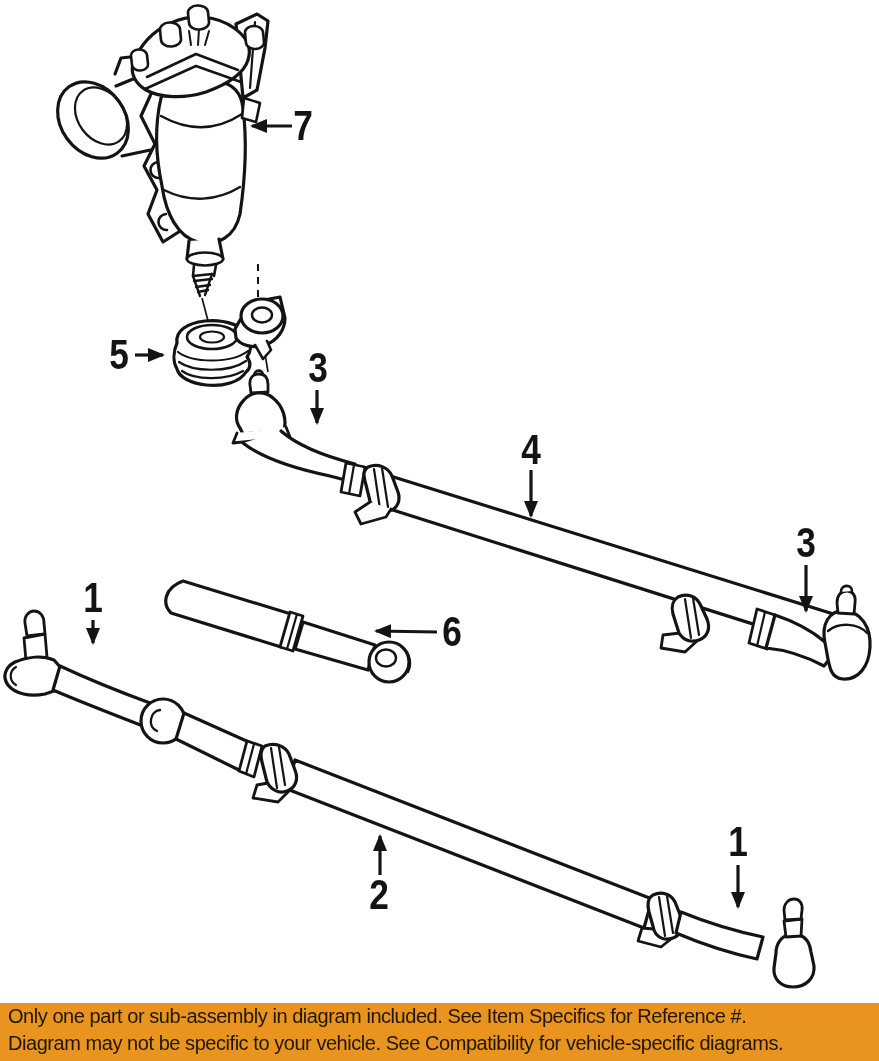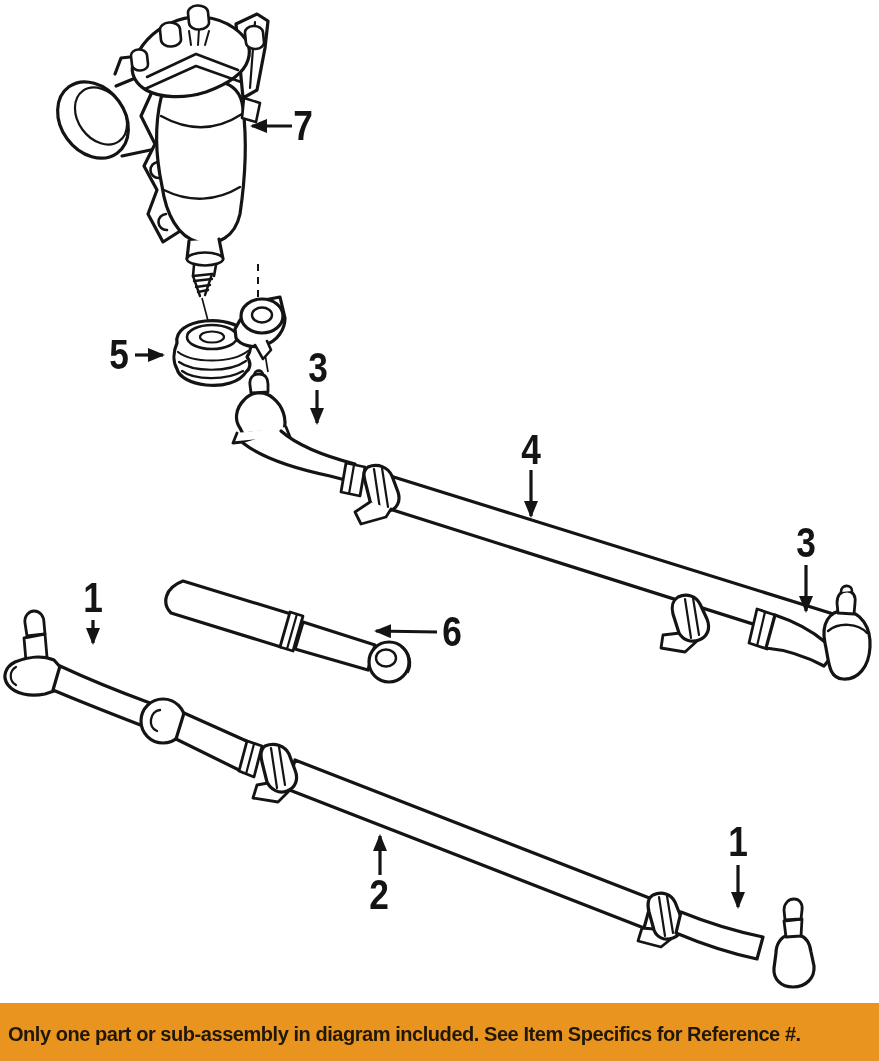--- a/index.html
+++ b/index.html
@@ -10,21 +10,21 @@
   .stage{position:absolute;left:0;top:0;width:879px;height:1004px;background:#fff;}
   svg{position:absolute;left:0;top:0;}
   .callout{
     position:absolute;transform:translate(-50%,-50%) scaleX(.84);
     font-weight:700;font-size:42px;line-height:1;color:#141414;
     font-family:"Liberation Sans",sans-serif;user-select:none;
   }
   .banner{
     position:absolute;left:0;top:1003px;width:879px;height:58px;
     background:#E8941E;color:#201708;box-sizing:border-box;
-    padding:18px 0 0 8px;font-weight:700;font-size:20px;line-height:27px;
+    padding:0 0 0 8px;font-weight:400;font-size:20px;line-height:27px;
     letter-spacing:-0.45px;white-space:nowrap;
   }
 </style>
 </head>
 <body>
 
 <div class="stage">
 
 <svg width="879" height="1004" viewBox="0 0 879 1004">
   <defs>
@@ -163,13 +163,14 @@
   <div class="callout" style="left:531px;top:450px;">4</div>
   <div class="callout" style="left:806px;top:543px;">3</div>
   <div class="callout" style="left:452px;top:632px;">6</div>
   <div class="callout" style="left:93px;top:598px;">1</div>
   <div class="callout" style="left:379px;top:895px;">2</div>
   <div class="callout" style="left:738px;top:842px;">1</div>
 </div>
 
 <div class="banner" style="background: rgb(232, 148, 30); color: rgb(32, 23, 8);">
   <div>Only one part or sub-assembly in diagram included. See Item Specifics for Reference #.</div>
+  <div>Diagram may not be specific to your vehicle. See Compatibility for vehicle-specific diagrams.</div>
 </div>
 
 </body></html>

